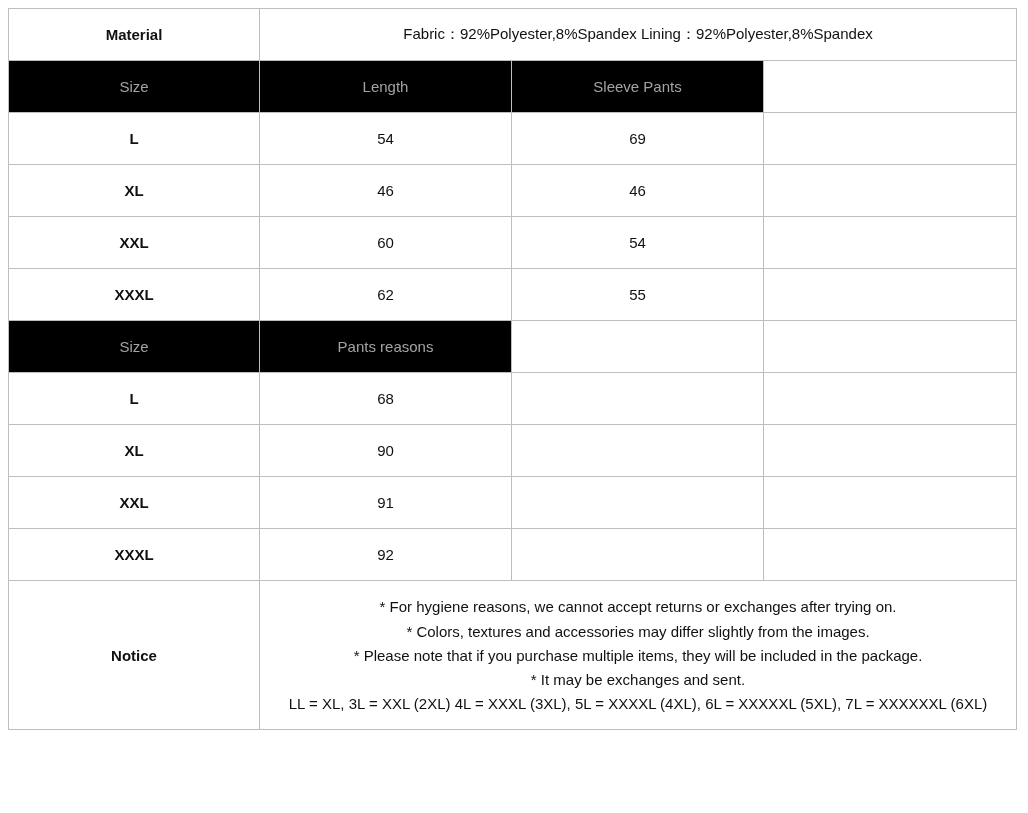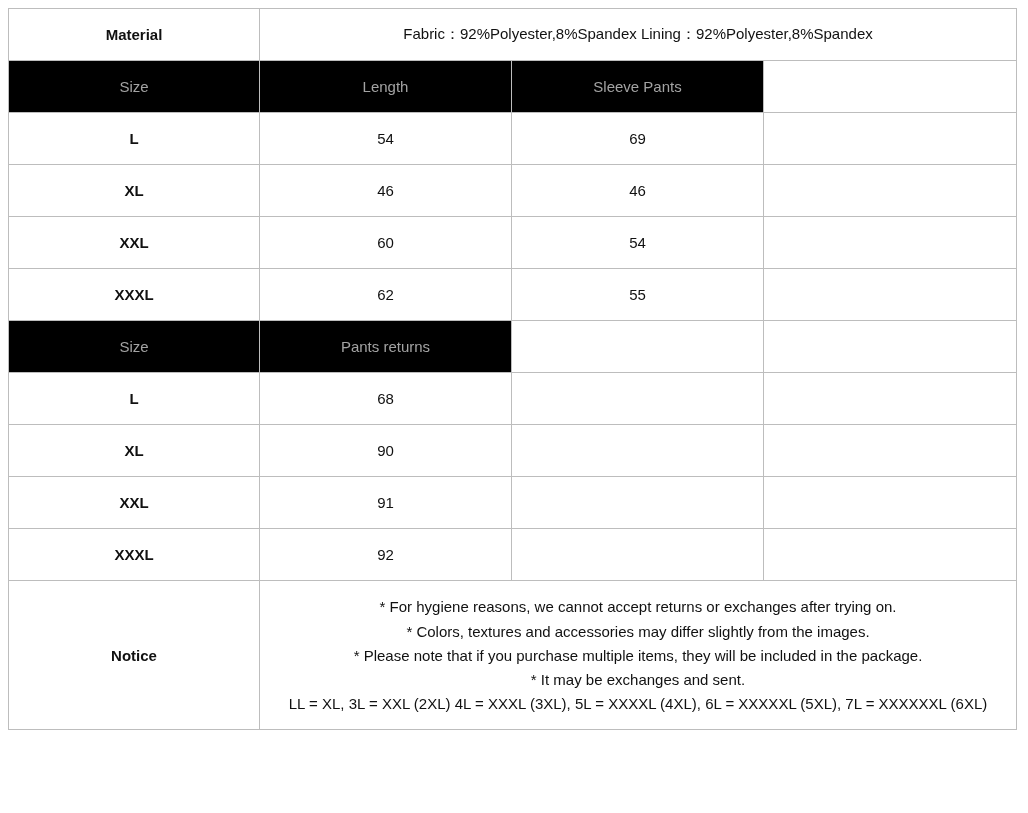--- a/index.html
+++ b/index.html
@@ -108,21 +108,21 @@
       <tr class="row-52">
         <td class="label-bold">XXXL</td>
         <td>62</td>
         <td>55</td>
         <td class="empty"></td>
       </tr>
 
 
       <tr class="row-52">
         <td class="hdr">Size</td>
-        <td class="hdr">Pants returns</td>
+        <td class="hdr">Pants reasons</td>
         <td class="empty"></td>
         <td class="empty"></td>
       </tr>
 
       <tr class="row-52">
         <td class="label-bold">L</td>
         <td>68</td>
         <td class="empty"></td>
         <td class="empty"></td>
       </tr>

